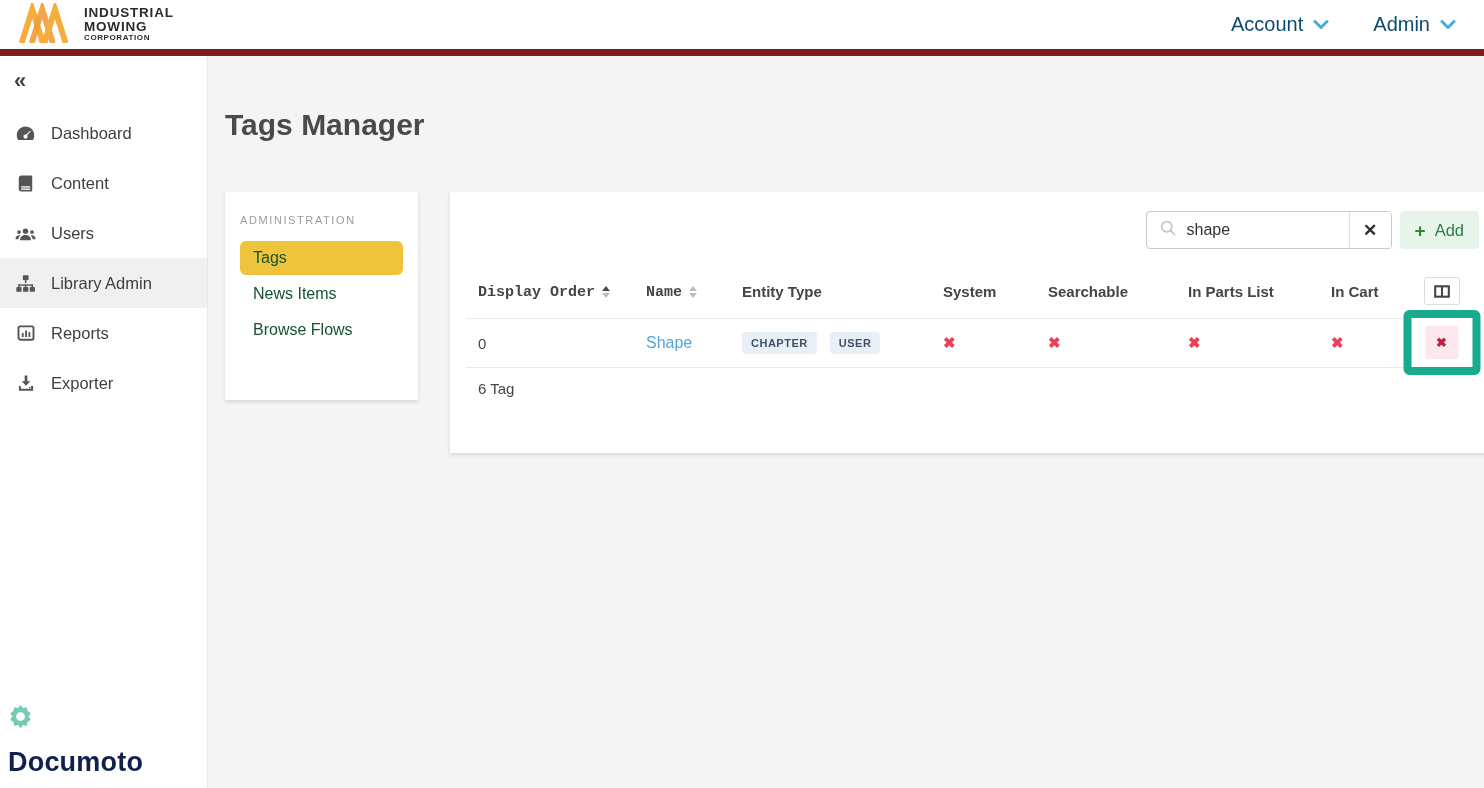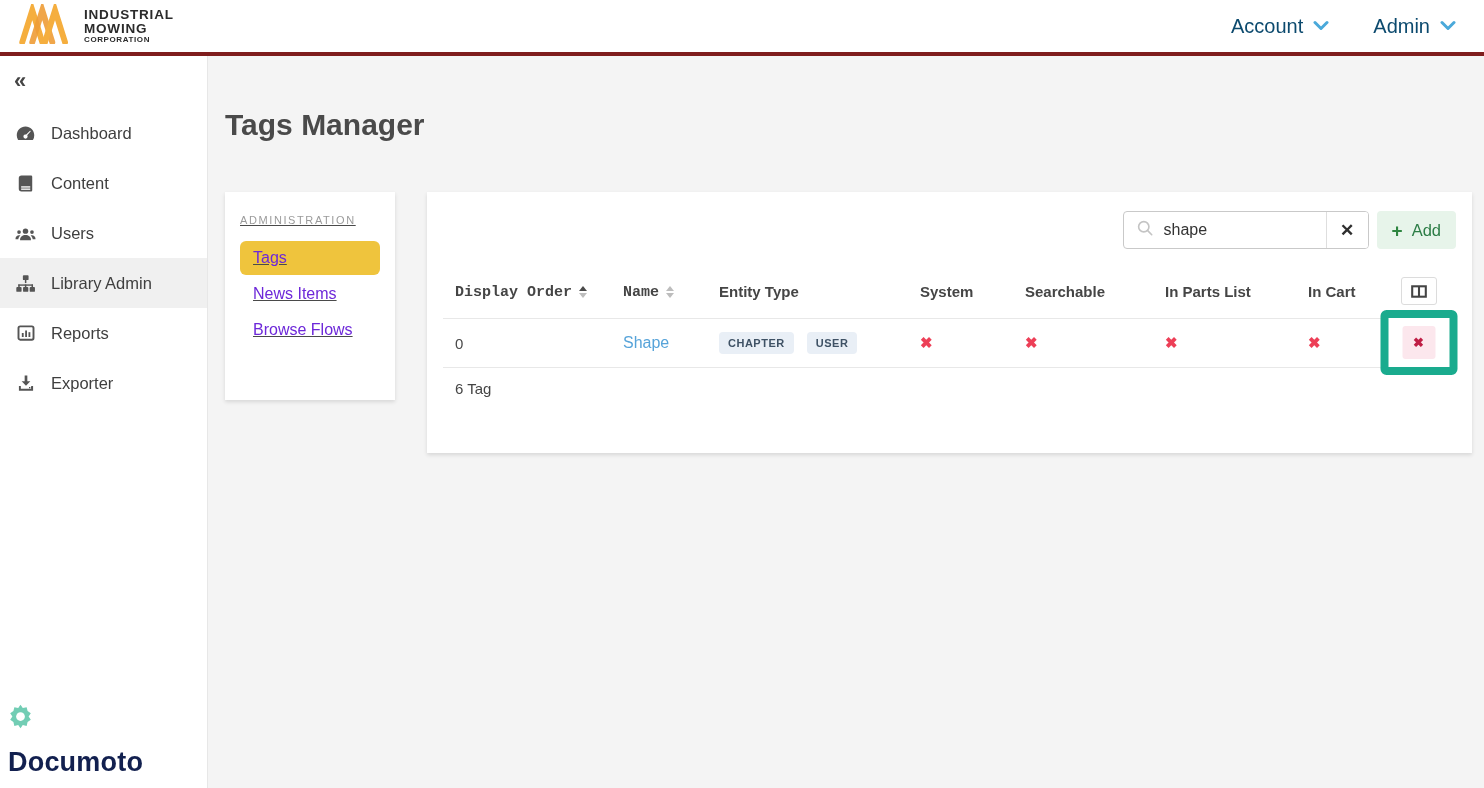--- a/index.html
+++ b/index.html
@@ -1,21 +1,21 @@
 <!DOCTYPE html>
 <html><head>
 <meta charset="utf-8">
 <style>
   * { box-sizing: border-box; margin: 0; padding: 0; }
   html, body { width: 1484px; height: 788px; overflow: hidden; }
   body { font-family: "Liberation Sans", sans-serif; background: #fff; color: #4a4a4a; }
 
   
   .topbar {
-    height: 56px; background: #fff; border-bottom: 4px solid #7f1d1d;
+    height: 56px; background: #fff; border-bottom: 7px solid #7f1d1d;
     display: flex; align-items: center; padding: 0 28px 0 14px; position: relative; z-index: 3; justify-content: flex-end;
   }
   .brand { display: flex; align-items: center; gap: 8px; }
   .brand-text { display: flex; flex-direction: column; line-height: 1.05; color: #2b2b2b; font-weight: bold; }
   .brand-line1, .brand-line2 { font-size: 13.5px; letter-spacing: 0.8px; }
   .brand-line3 { font-size: 8px; letter-spacing: 0.6px; }
   .topbar-menus { margin-left: auto; display: flex; align-items: center; gap: 44px; }
   .top-menu { display: flex; align-items: center; gap: 10px; cursor: pointer; }
   .top-menu-label { font-size: 20px; color: #0c4a6e; }
 
@@ -42,27 +42,26 @@
   .doc-gear { margin-bottom: 14px; margin-right: -9px; }
   .doc-word { font-size: 27px; font-weight: bold; color: #12204f; letter-spacing: 0.2px; }
 
   
   .main { flex: 1; background: #f4f4f4; padding: 52px 12px 0 17px; }
   .page-title { font-size: 30px; font-weight: bold; color: #4a4a4a; margin-bottom: 50px; }
   .content-row { display: flex; gap: 32px; align-items: flex-start; }
 
   
   .admin-card {
-    width: 170px; height: 208px; background: #fff; padding: 22px 15px 0;
+    width: 193px; height: 208px; background: #fff; padding: 22px 15px 0;
     box-shadow: 0 2px 4px rgba(0,0,0,0.12);
-    text-decoration: underline;
   }
   .admin-heading { font-size: 11px; letter-spacing: 1.6px; color: #9b9b9b; margin-bottom: 15px; }
   .admin-item {
-    padding: 8px 0 8px 13px; font-size: 16px; color: #6d28d9; cursor: pointer;
+    padding: 8px 0 8px 13px; font-size: 16px; color: #14532d; cursor: pointer;
     border-radius: 6px; margin-bottom: 2px;
   }
   .admin-item.active { background: #efc43d; }
 
   
   .table-card {
     flex: 1; height: 261px; background: #fff; padding: 19px 16px 0;
     box-shadow: 0 2px 4px rgba(0,0,0,0.12); position: relative;
   }
   .toolbar { display: flex; justify-content: flex-end; align-items: center; }

